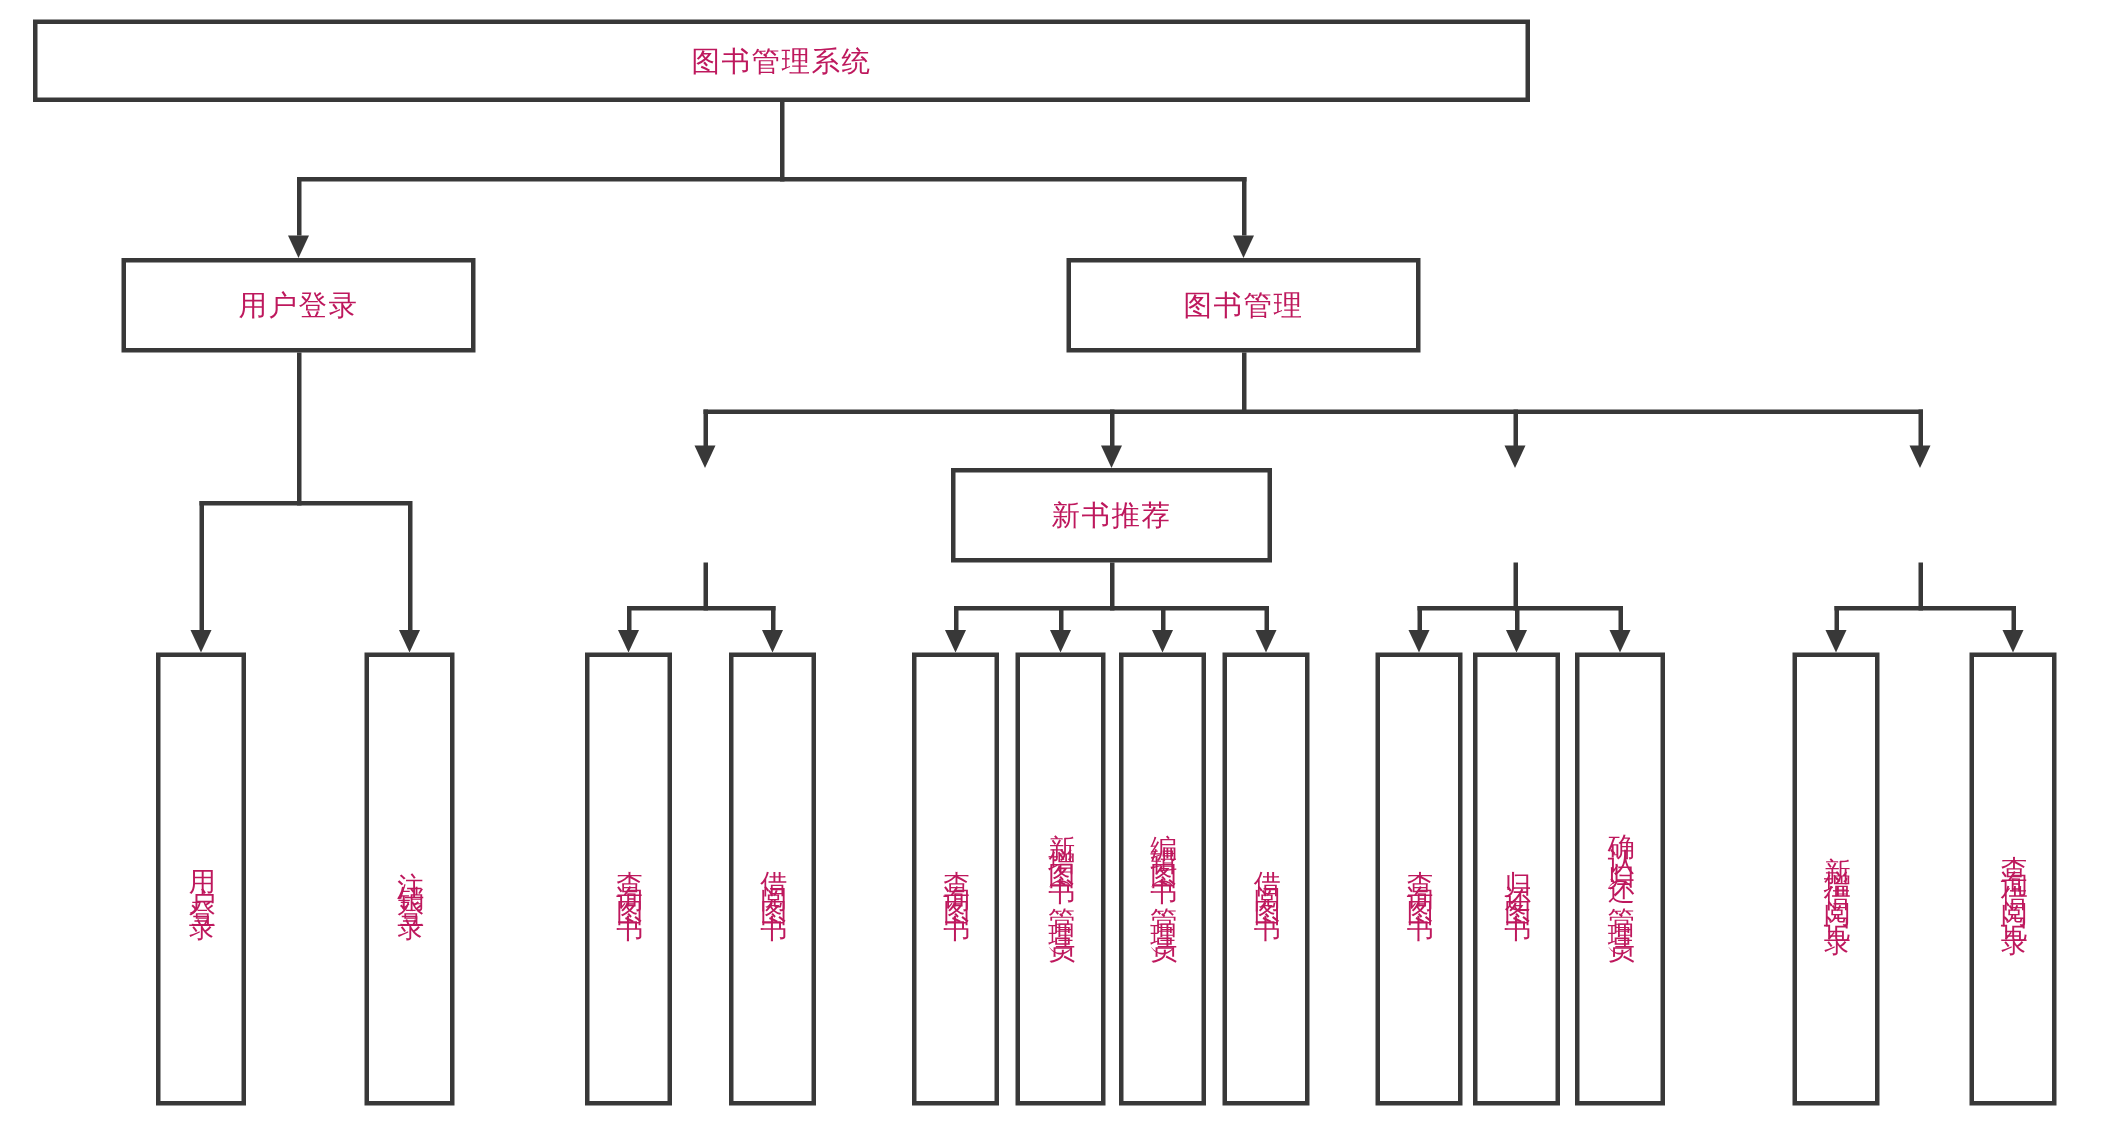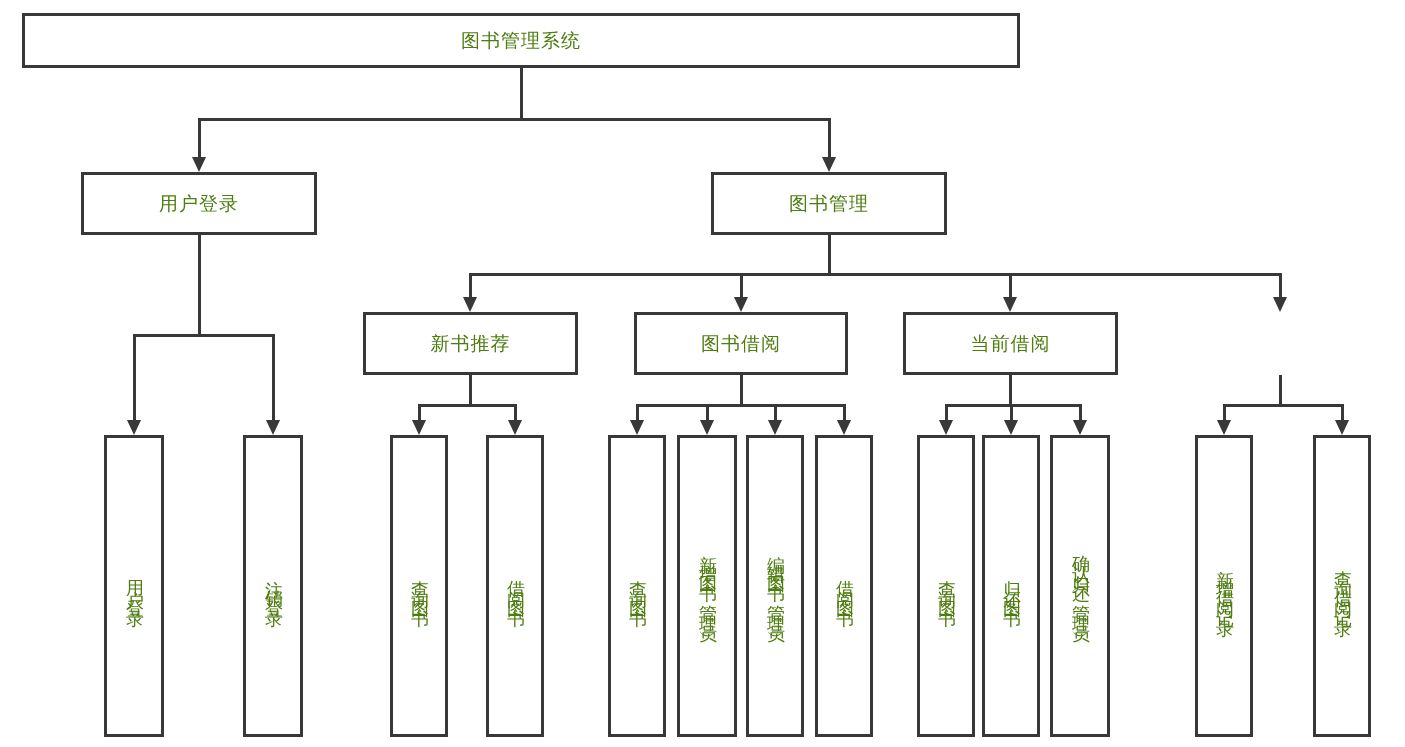--- a/index.html
+++ b/index.html
@@ -15,21 +15,21 @@
   .box {
     position: absolute;
     box-sizing: border-box;
     border: 3px solid #383838;
     background: #ffffff;
     display: flex;
     align-items: center;
     justify-content: center;
     font-size: 19px;
     letter-spacing: 1px;
-    color: #4d7c0f;
+    color: #be185d;
   }
   .vbox .vtext {
     writing-mode: vertical-rl;
     text-orientation: mixed;
     letter-spacing: 0.55em;
     line-height: 1.1;
     font-size: 18px;
   }
   .vline { position: absolute; width: 3px; background: #383838; }
   .hline { position: absolute; height: 3px; background: #383838; }
@@ -84,28 +84,22 @@
   <div class="hline" style="left:469px; top:273px; width:813px;"></div>
   <div class="vline" style="left:469px; top:273px; height:25px;"></div>
   <div class="arr" style="left:463px; top:297px;"></div>
   <div class="vline" style="left:740px; top:273px; height:25px;"></div>
   <div class="arr" style="left:734px; top:297px;"></div>
   <div class="vline" style="left:1009px; top:273px; height:25px;"></div>
   <div class="arr" style="left:1003px; top:297px;"></div>
   <div class="vline" style="left:1279px; top:273px; height:25px;"></div>
   <div class="arr" style="left:1273px; top:297px;"></div>
 
-  <div class="box" style="left:363px; top:312px; width:215px; height:63px;">
+  <div class="box" style="left:634px; top:312px; width:214px; height:63px;">
     <span>新书推荐</span>
-  </div>
-  <div class="box" style="left:634px; top:312px; width:214px; height:63px;">
-    <span>图书借阅</span>
-  </div>
-  <div class="box" style="left:903px; top:312px; width:215px; height:63px;">
-    <span>当前借阅</span>
   </div>
 
   <div class="vline" style="left:469px; top:375px; height:32px;"></div>
   <div class="hline" style="left:418px; top:404px; width:99px;"></div>
   <div class="vline" style="left:418px; top:404px; height:16px;"></div>
   <div class="arr" style="left:412px; top:420px;"></div>
   <div class="vline" style="left:514px; top:404px; height:16px;"></div>
   <div class="arr" style="left:508px; top:420px;"></div>
 
   <div class="vline" style="left:740px; top:375px; height:32px;"></div>

